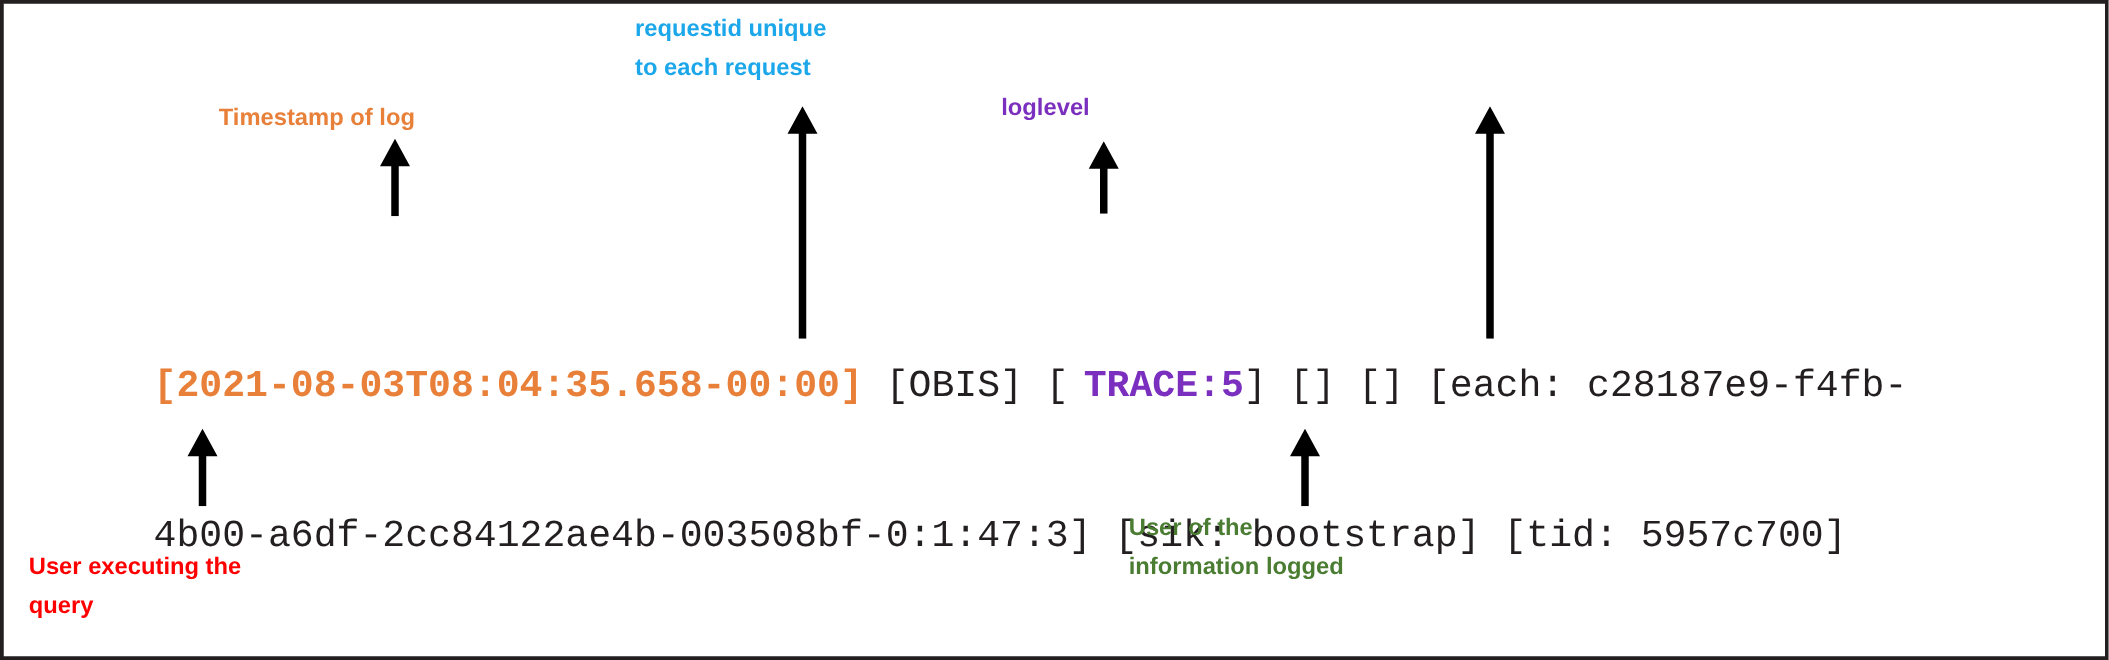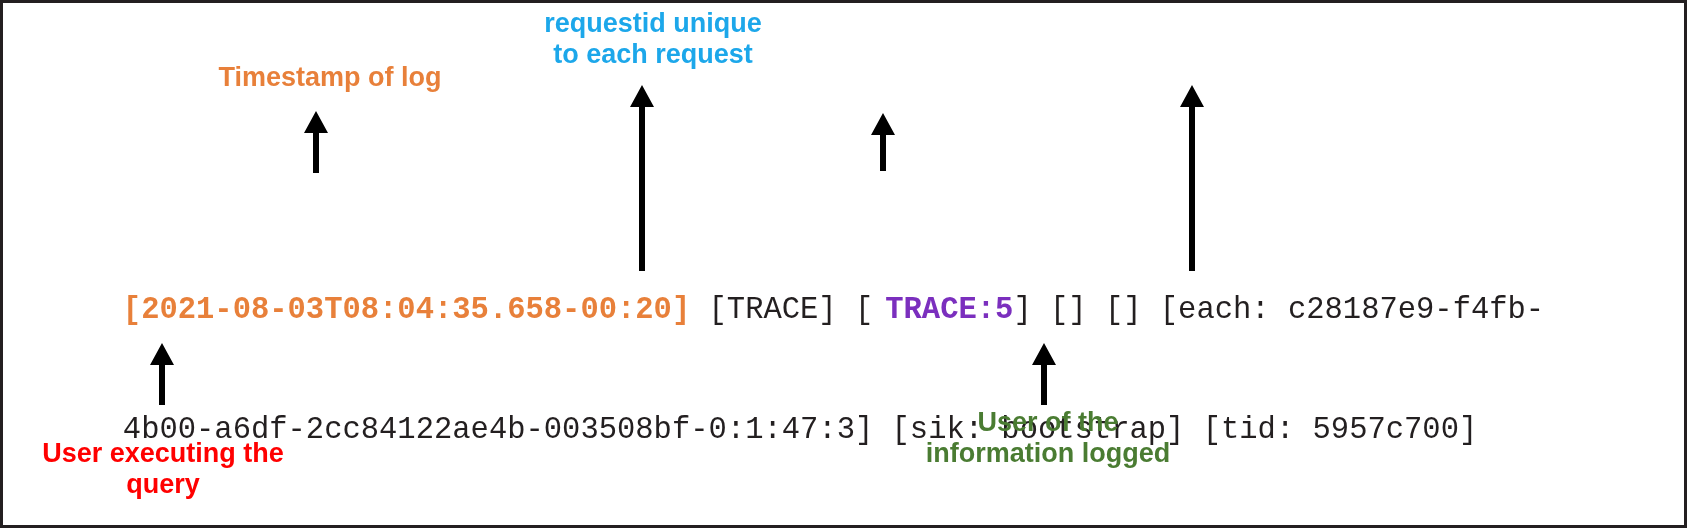--- a/index.html
+++ b/index.html
@@ -33,69 +33,69 @@
   .log .ln{display:block;height:40px;}
   .orange{color:#e8803a;font-weight:bold;}
   .purple{color:#7b2fbe;font-weight:bold;margin-left:12px;}
   .plain{color:#231f20;font-weight:normal;}
 
   
   .ann{
     position:absolute;
     font-family:"Liberation Sans", sans-serif;
     font-weight:bold;
-    font-size:27px;
+    font-size:19px;
     line-height:31px;
-    text-align:center;
     white-space:pre-line;
   }
   .ann.c-orange{color:#e8803a;}
   .ann.c-cyan{color:#1ca7ea;}
   .ann.c-purple{color:#7b2fbe;}
   .ann.c-gold{color:#fbb316;}
   .ann.c-red{color:#ff0000;margin-top:31px;}
   .ann.c-green{color:#4a7c32;}
 
   
   .arrow{position:absolute;}
   .arrow svg{display:block;}
 </style>
 </head>
 <body>
 
 <div id="frame">
 
   <div class="log">
     <span class="ln">
-      <span class="orange">[2021-08-03T08:04:35.658-00:20]</span><span class="plain"> [TRACE] [</span><span class="purple">TRACE:5</span><span class="plain">] [] [] [each: c28187e9-f4fb-</span>
+      <span class="orange">[2021-08-03T08:04:35.658-00:00]</span><span class="plain"> [OBIS] [</span><span class="purple">TRACE:5</span><span class="plain">] [] [] [each: c28187e9-f4fb-</span>
     </span>
     <span class="ln">
       <span class="plain">4b00-a6df-2cc84122ae4b-003508bf-0:1:47:3] [sik: bootstrap] [tid: 5957c700]</span>
     </span>
     <span class="ln">
       
     </span>
     
   </div>
 
-  <div class="ann c-orange" style="left:172px;top:59px;width:310px;">Timestamp of log</div>
+  <div class="ann c-orange" style="left:172px;top:76px;width:310px;">Timestamp of log</div>
   <div class="arrow" style="left:300px;top:108px;">
     <svg width="26" height="62" viewBox="0 0 26 62">
       <polygon points="13,0 25,22 16,22 16,62 10,62 10,22 1,22" fill="#000000"></polygon>
     </svg>
   </div>
 
   <div class="ann c-cyan" style="left:505px;top:5px;width:290px;">requestid unique
 to each request</div>
   <div class="arrow" style="left:626px;top:82px;">
     <svg width="26" height="186" viewBox="0 0 26 186">
       <polygon points="13,0 25,22 16,22 16,186 10,186 10,22 1,22" fill="#000000"></polygon>
     </svg>
   </div>
 
+  <div class="ann c-purple" style="left:798px;top:68px;width:165px;">loglevel</div>
   <div class="arrow" style="left:867px;top:110px;">
     <svg width="26" height="58" viewBox="0 0 26 58">
       <polygon points="13,0 25,22 16,22 16,58 10,58 10,22 1,22" fill="#000000"></polygon>
     </svg>
   </div>
 
   <div class="arrow" style="left:1176px;top:82px;">
     <svg width="26" height="186" viewBox="0 0 26 186">
       <polygon points="13,0 25,22 16,22 16,186 10,186 10,22 1,22" fill="#000000"></polygon>
     </svg>

